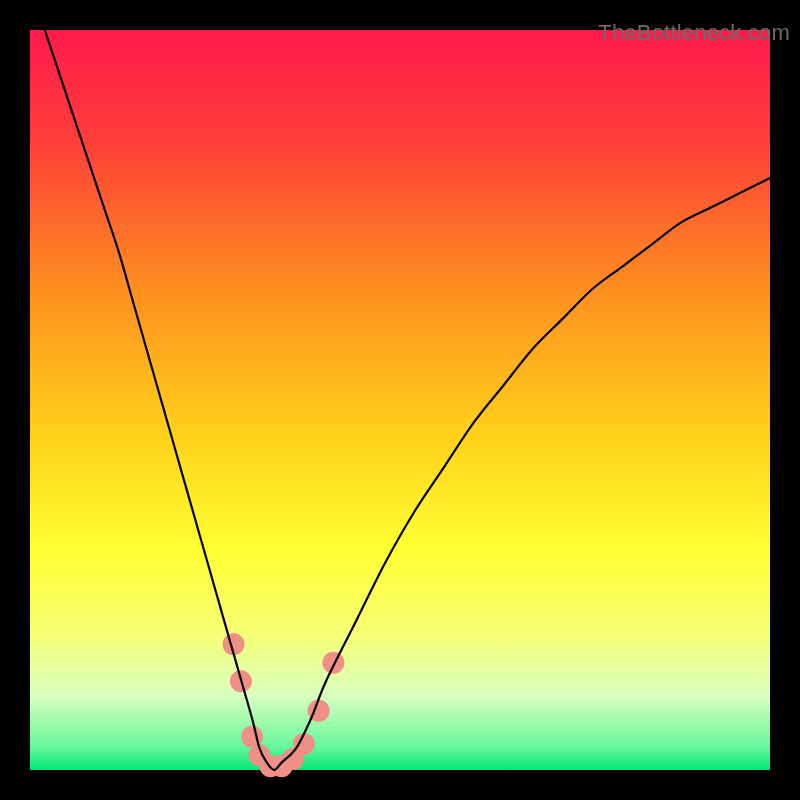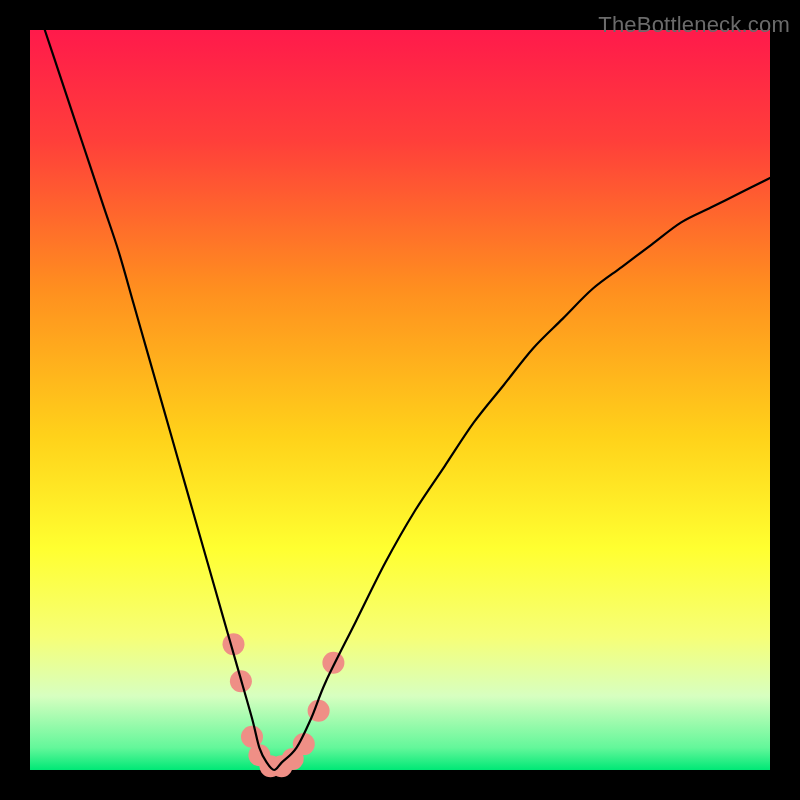--- a/index.html
+++ b/index.html
@@ -14,21 +14,21 @@
   .frame {
     position: absolute;
     top: 0;
     left: 0;
     width: 800px;
     height: 800px;
     background: #000;
   }
   .watermark {
     position: absolute;
-    top: 12px;
+    top: 20px;
     right: 10px;
     color: #6b6b6b;
     font-size: 22px;
     letter-spacing: 0.2px;
     font-weight: 500;
   }
   svg {
     position: absolute;
     top: 0;
     left: 0;

